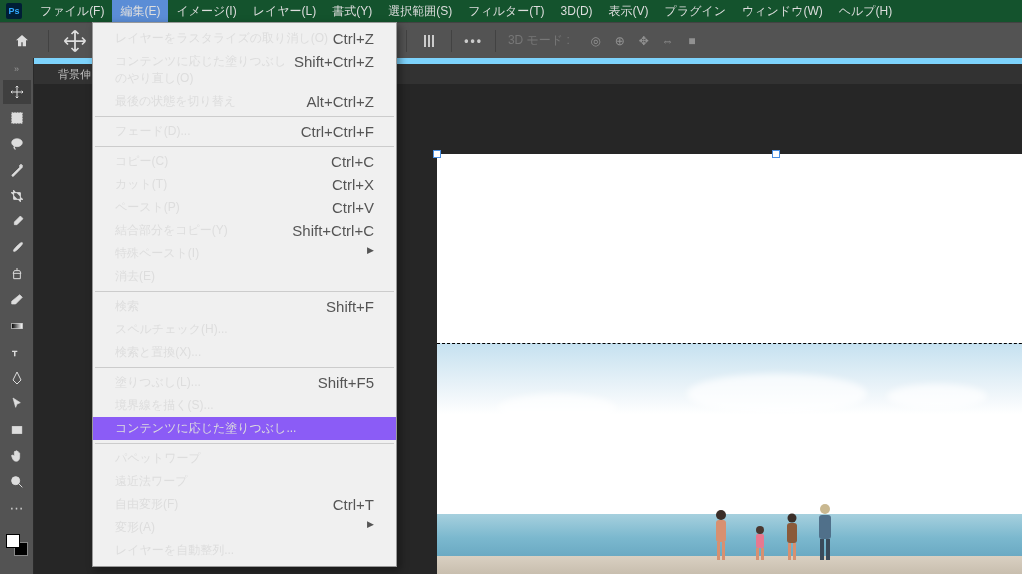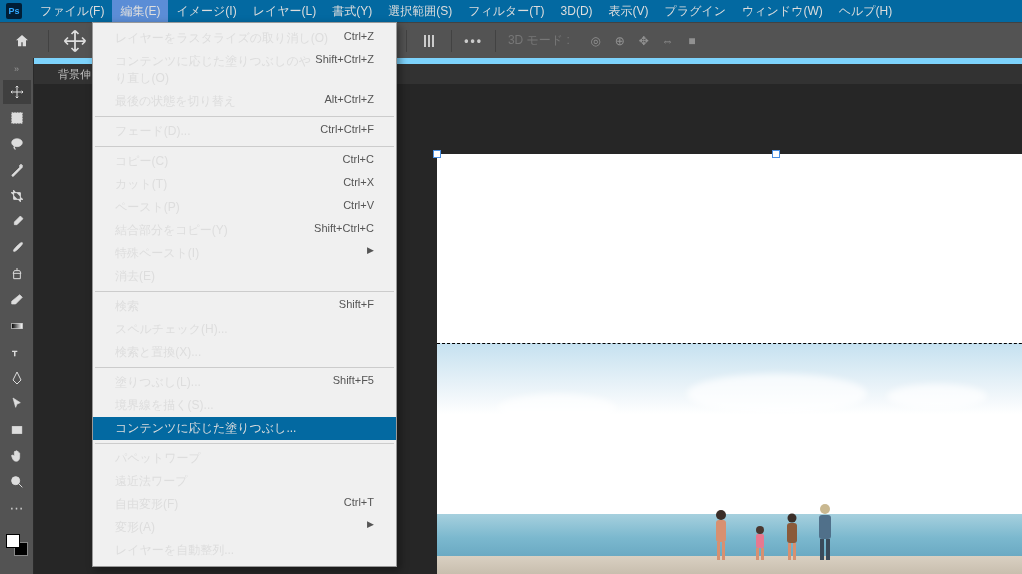--- a/index.html
+++ b/index.html
@@ -1,17 +1,17 @@
 <!DOCTYPE html>
 <html><head>
 <meta charset="utf-8">
 <style>
 *{margin:0;padding:0;box-sizing:border-box;font-family:"Meiryo UI","MS PGothic",sans-serif;font-size:12px;color:#ddd}
 body{background:#323232;width:1022px;height:574px;overflow:hidden;position:relative}
-.menubar{height:22px;background:#0369a1;display:flex;align-items:center;padding-left:6px}
+.menubar{height:22px;background:#14532d;display:flex;align-items:center;padding-left:6px}
 .ps-logo{width:16px;height:16px;background:#001e36;color:#31a8ff;font-size:9px;font-weight:bold;display:flex;align-items:center;justify-content:center;border-radius:2px;margin-right:10px}
 .menubar span{padding:20px 8px;cursor:default}
 .menubar span.open{background:#5b8dd6}
 .optbar{height:36px;background:#535353;border-top:1px solid #424242;display:flex;align-items:center;padding-left:8px;gap:8px}
 .icon-btn{width:28px;height:28px;display:flex;align-items:center;justify-content:center}
 .home-icon{width:16px;height:16px;fill:#ddd}
 .sep{width:1px;height:22px;background:#424242;margin:0 4px}
 .opt-txt{color:#ccc;font-size:11px}
 .align-group{display:flex;gap:4px;margin-left:8px}
 .align-ic{width:20px;height:20px;display:flex;align-items:center;justify-content:center}
@@ -32,24 +32,24 @@
 .white-box{position:absolute;left:0;top:0;width:100%;height:189px;background:#fff}
 .handle{position:absolute;width:8px;height:8px;background:#fff;border:1px solid #4a90e2}
 .h-tl{left:-4px;top:-4px}.h-tm{left:50%;top:-4px;margin-left:-4px}
 .sea{position:absolute;left:0;bottom:0;width:100%;height:60px;background:linear-gradient(to bottom,#a6d0de,#7bb8ce 40%,#5a9bb8)}
 .beach{position:absolute;left:0;bottom:0;width:100%;height:18px;background:linear-gradient(to bottom,#d9d0c2,#c8beae)}
 .person{position:absolute;bottom:10px}
 .cloud{position:absolute;background:rgba(255,255,255,0.7);border-radius:50%;filter:blur(3px)}
 .dropdown{position:absolute;left:92px;top:22px;width:305px;background:#f0f0f0;border:1px solid #999;box-shadow:3px 3px 8px rgba(0,0,0,0.4);color:#000;padding:4px 0}
 .dropdown .mi{display:flex;justify-content:space-between;padding:3px 22px 3px 22px;color:#000;font-size:12px}
 .dropdown .mi.disabled{color:#999}
-.dropdown .mi.hl{background:#0369a1;color:#fff}
+.dropdown .mi.hl{background:#8b5cf6;color:#fff}
 .dropdown .msep{height:1px;background:#ccc;margin:3px 2px}
 .dropdown .sub::after{content:"▶";font-size:9px;color:#555;margin-left:auto;padding-left:10px}
-.dropdown .mi .sc{color:#555;font-size:11px}
+.dropdown .mi .sc{color:#555;font-size:15px}
 .three-dots{letter-spacing:2px;font-weight:bold;color:#ccc}
 </style>
 </head>
 <body>
 
 <div class="menubar">
   <div class="ps-logo">Ps</div>
   <span>ファイル(F)</span>
   <span class="open">編集(E)</span>
   <span>イメージ(I)</span>

